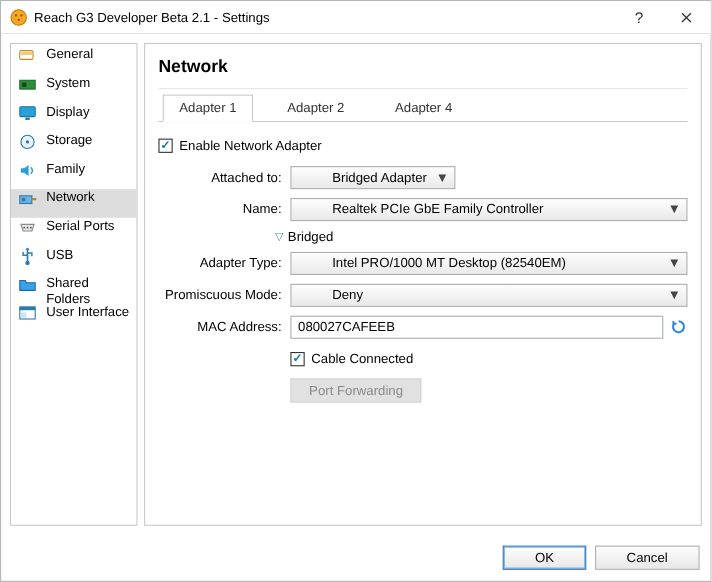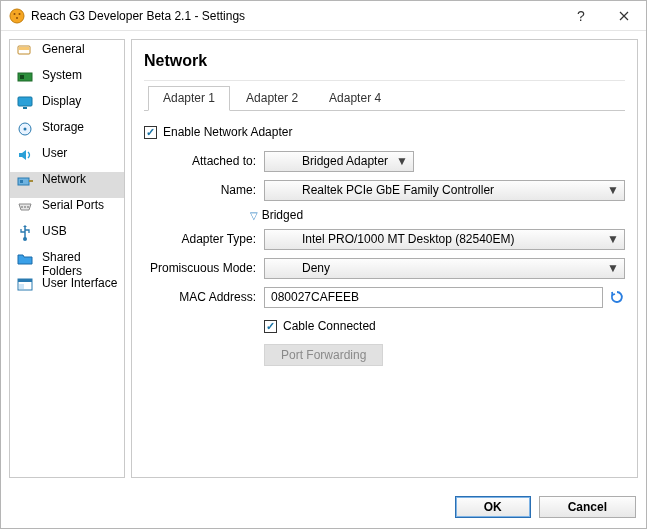--- a/index.html
+++ b/index.html
@@ -81,21 +81,21 @@
     font-weight: 600;
     padding: 6px 0 10px 0;
     border-bottom: 1px solid #e6e6e6;
     margin-bottom: 4px;
   }
 
   .tabs {
     display: flex;
     border-bottom: 1px solid #c9c9c9;
     padding-left: 4px;
-    gap: 1px;
+    gap: 16px;
   }
   .tab {
     padding: 4px 14px 5px 14px;
     border: 1px solid transparent;
     position: relative;
     top: 1px;
     color: #333;
   }
   .tab.active {
     border: 1px solid #c9c9c9;
@@ -166,21 +166,20 @@
     height: 42px;
     display:flex; align-items:center; justify-content:flex-end;
     padding: 0 10px; gap: 8px;
   }
   .btn {
     min-width: 72px; height: 22px;
     display:inline-flex; align-items:center; justify-content:center;
     background: linear-gradient(#fdfdfd,#e8e8e8);
     border: 1px solid #adadad;
     padding: 0 28px;
-    font-weight: bold;
   }
   .btn.primary { border: 1px solid #2a6fb3; box-shadow: inset 0 0 0 1px #7db3e6; }
 </style>
 </head>
 <body>
 
 <div class="window">
 
   <div class="titlebar">
     <span class="app-icon">
@@ -240,21 +239,21 @@
           </span>
         <span class="label">Storage</span>
       </div>
       <div class="nav-item">
         <span class="nav-icon">
             <svg viewBox="0 0 18 18">
               <path d="M3 7 L6 7 L10 4 L10 14 L6 11 L3 11 Z" fill="#2aa0d8"></path>
               <path d="M12 6 Q15 9 12 12" fill="none" stroke="#2aa0d8" stroke-width="1.3"></path>
             </svg>
           </span>
-        <span class="label">User</span>
+        <span class="label">Family</span>
       </div>
       <div class="nav-item selected">
         <span class="nav-icon">
             <svg viewBox="0 0 18 18">
               <rect x="2" y="6" width="11" height="7" fill="#6fb3e0" stroke="#2a7ab0"></rect>
               <rect x="4" y="8" width="3" height="3" fill="#2a7ab0"></rect>
               <path d="M13 9 L17 9" stroke="#a58b3a" stroke-width="2"></path>
             </svg>
           </span>
         <span class="label">Network</span>

